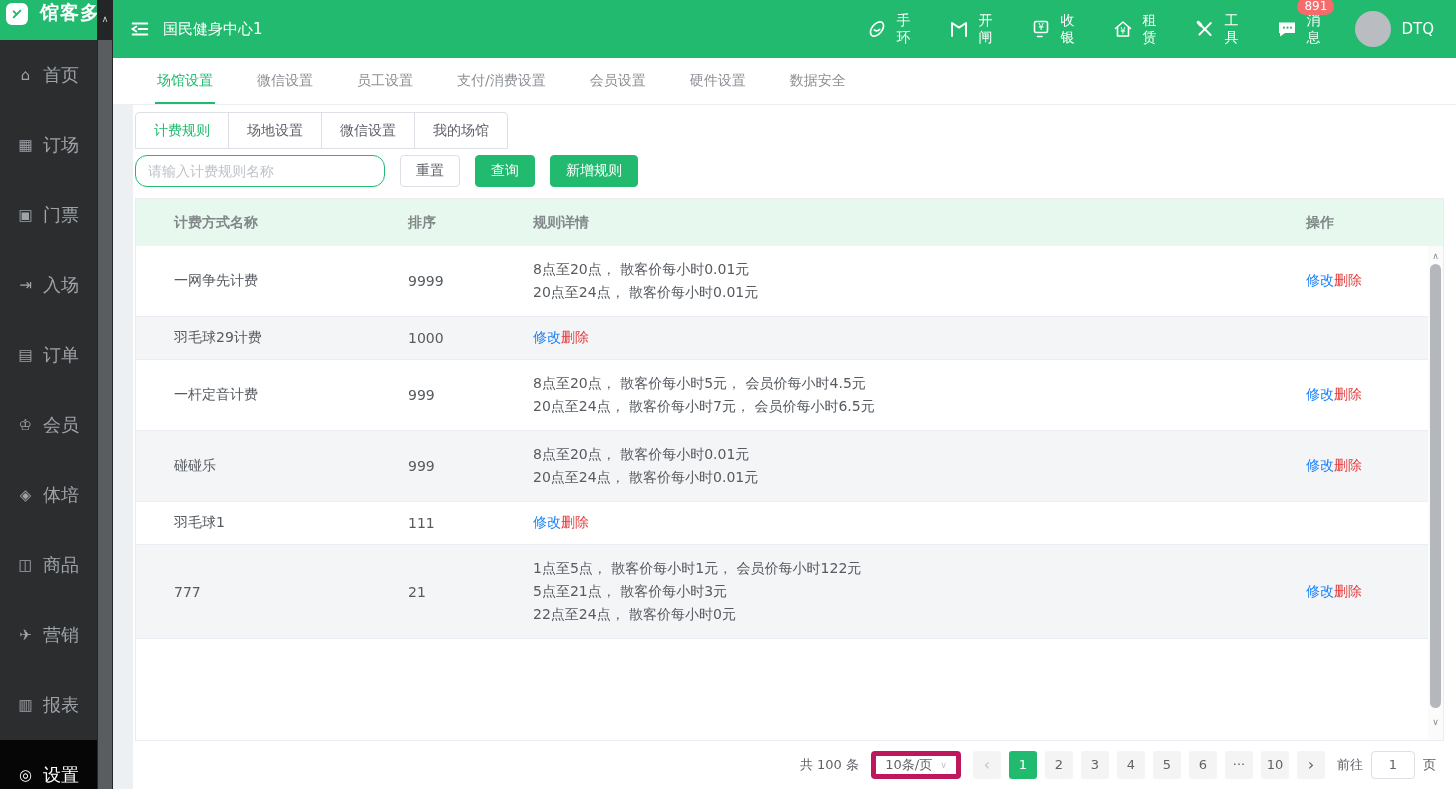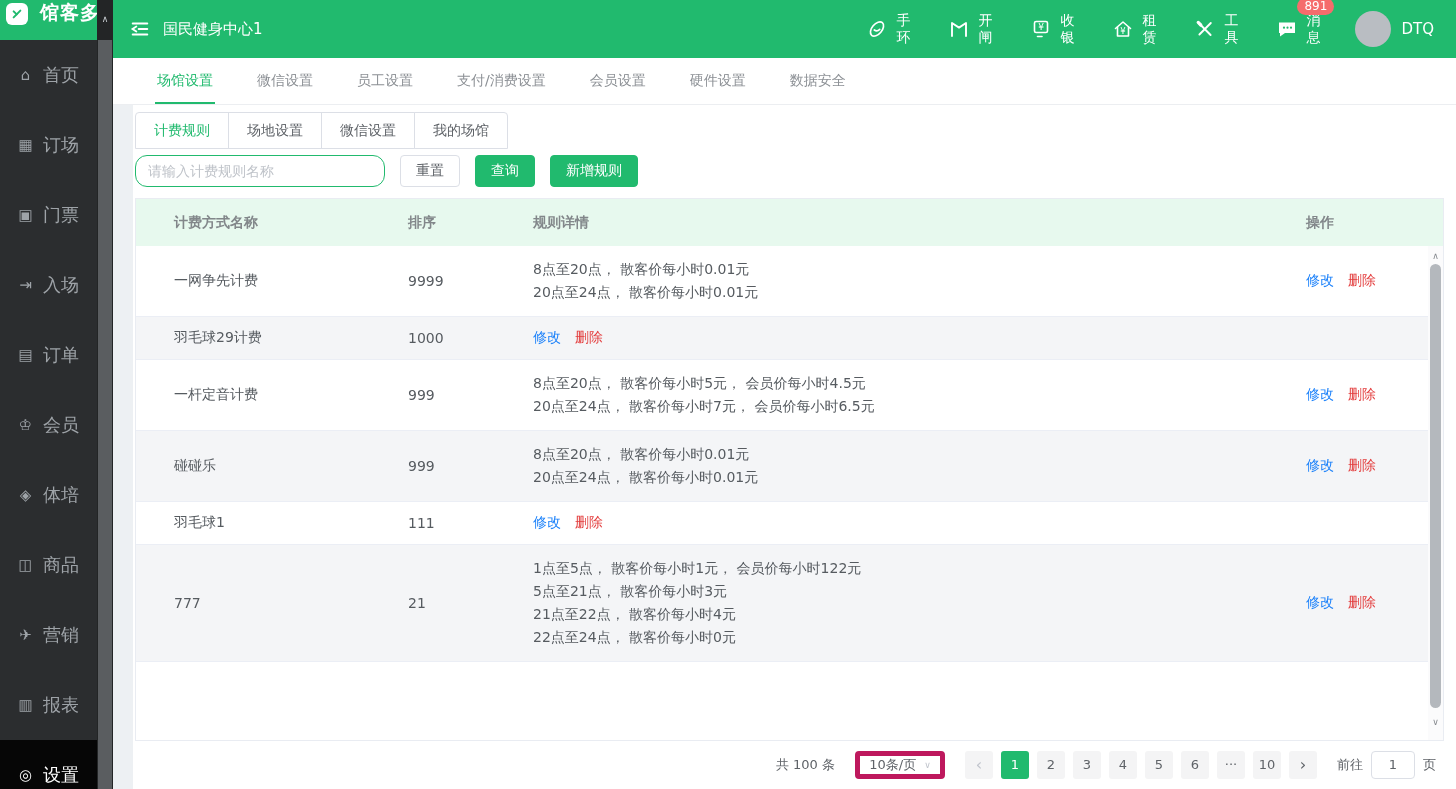--- a/index.html
+++ b/index.html
@@ -63,31 +63,31 @@
 
   
   .tablewrap{margin-top:11px;position:relative;border:1px solid #e9ecf2;height:543px;flex:none;overflow:hidden;background:#fff}
   .t-head,.t-row{display:grid;grid-template-columns:272px 125px 1fr 137px;align-items:center}
   .t-head{background:var(--thead);height:47px;color:#82878a;font-weight:bold;font-size:14px}
   .t-cell-pad{padding-left:38px}
   .t-row{border-bottom:1px solid #ebeef5;padding:12px 0;color:#565b60;font-size:14px;background:#fff}
   .t-row.stripe{background:#f4f5f7}
   .t-row.partial{height:22px;padding:0;border-bottom:none}
   .detail-line{line-height:23px}
-  .ops{display:flex;gap:14px}
+  .ops{display:flex;}
   .link-edit{color:var(--link);cursor:pointer}
   .link-del{color:var(--danger);cursor:pointer}
   .vscroll{position:absolute;top:47px;right:0;bottom:0;width:15px;background:#fbfbfc}
   .vscroll .arr{position:absolute;left:0;right:0;text-align:center;font-size:9px;color:#85898e}
   .vscroll .arr.up{top:5px}
   .vscroll .arr.down{bottom:13px}
   .vscroll .thumb{position:absolute;top:18px;bottom:32px;left:2px;right:2px;background:#b4b8bd;border-radius:7px}
 
   
-  .pagefoot{height:47px;display:flex;align-items:center;justify-content:flex-end;gap:20px;font-size:13px;color:#5f6368;padding-right:8px;flex:none}
+  .pagefoot{height:47px;display:flex;align-items:center;justify-content:flex-end;gap:12px;font-size:13px;color:#5f6368;padding-right:8px;flex:none}
   .psel{width:90px;height:28px;border:5px solid #be185d;border-radius:4px;display:flex;align-items:center;justify-content:center;gap:8px;cursor:pointer;background:#fff}
   .psel .chev{color:#c0c4cc;font-size:9px}
   .pager{display:flex;gap:8px;align-items:center}
   .pbtn{min-width:28px;height:28px;padding:0 4px;border-radius:3px;background:#f4f4f5;display:flex;align-items:center;justify-content:center;color:#5f6368;cursor:pointer;font-size:13px}
   .pbtn.active{background:var(--brand);color:#fff}
   .pbtn.nav{font-size:16px}
   .pbtn.disabled{color:#c0c4cc;cursor:default}
   .goto{display:flex;align-items:center;gap:8px}
   .goto input{width:44px;height:28px;border:1px solid #dcdfe6;border-radius:4px;text-align:center;font-size:13px;color:#5f6368;outline:none;font-family:inherit;background:#fff}
 </style>
@@ -337,21 +337,20 @@
                 <a class="link-edit">修改</a>
                 <a class="link-del">删除</a>
               </div>
             </div>
             <div class="t-row stripe">
               <div class="t-cell-pad">777</div>
               <div>21</div>
               <div>
                 <div class="detail-line">1点至5点， 散客价每小时1元， 会员价每小时122元</div>
                 <div class="detail-line">5点至21点， 散客价每小时3元</div>
-                <div class="detail-line">21点至22点， 散客价每小时4元</div>
                 <div class="detail-line">22点至24点， 散客价每小时0元</div>
               </div>
               <div class="ops">
                 <a class="link-edit">修改</a>
                 <a class="link-del">删除</a>
               </div>
             </div>
             <div class="t-row partial"></div>
           </div>
         <div class="vscroll">

